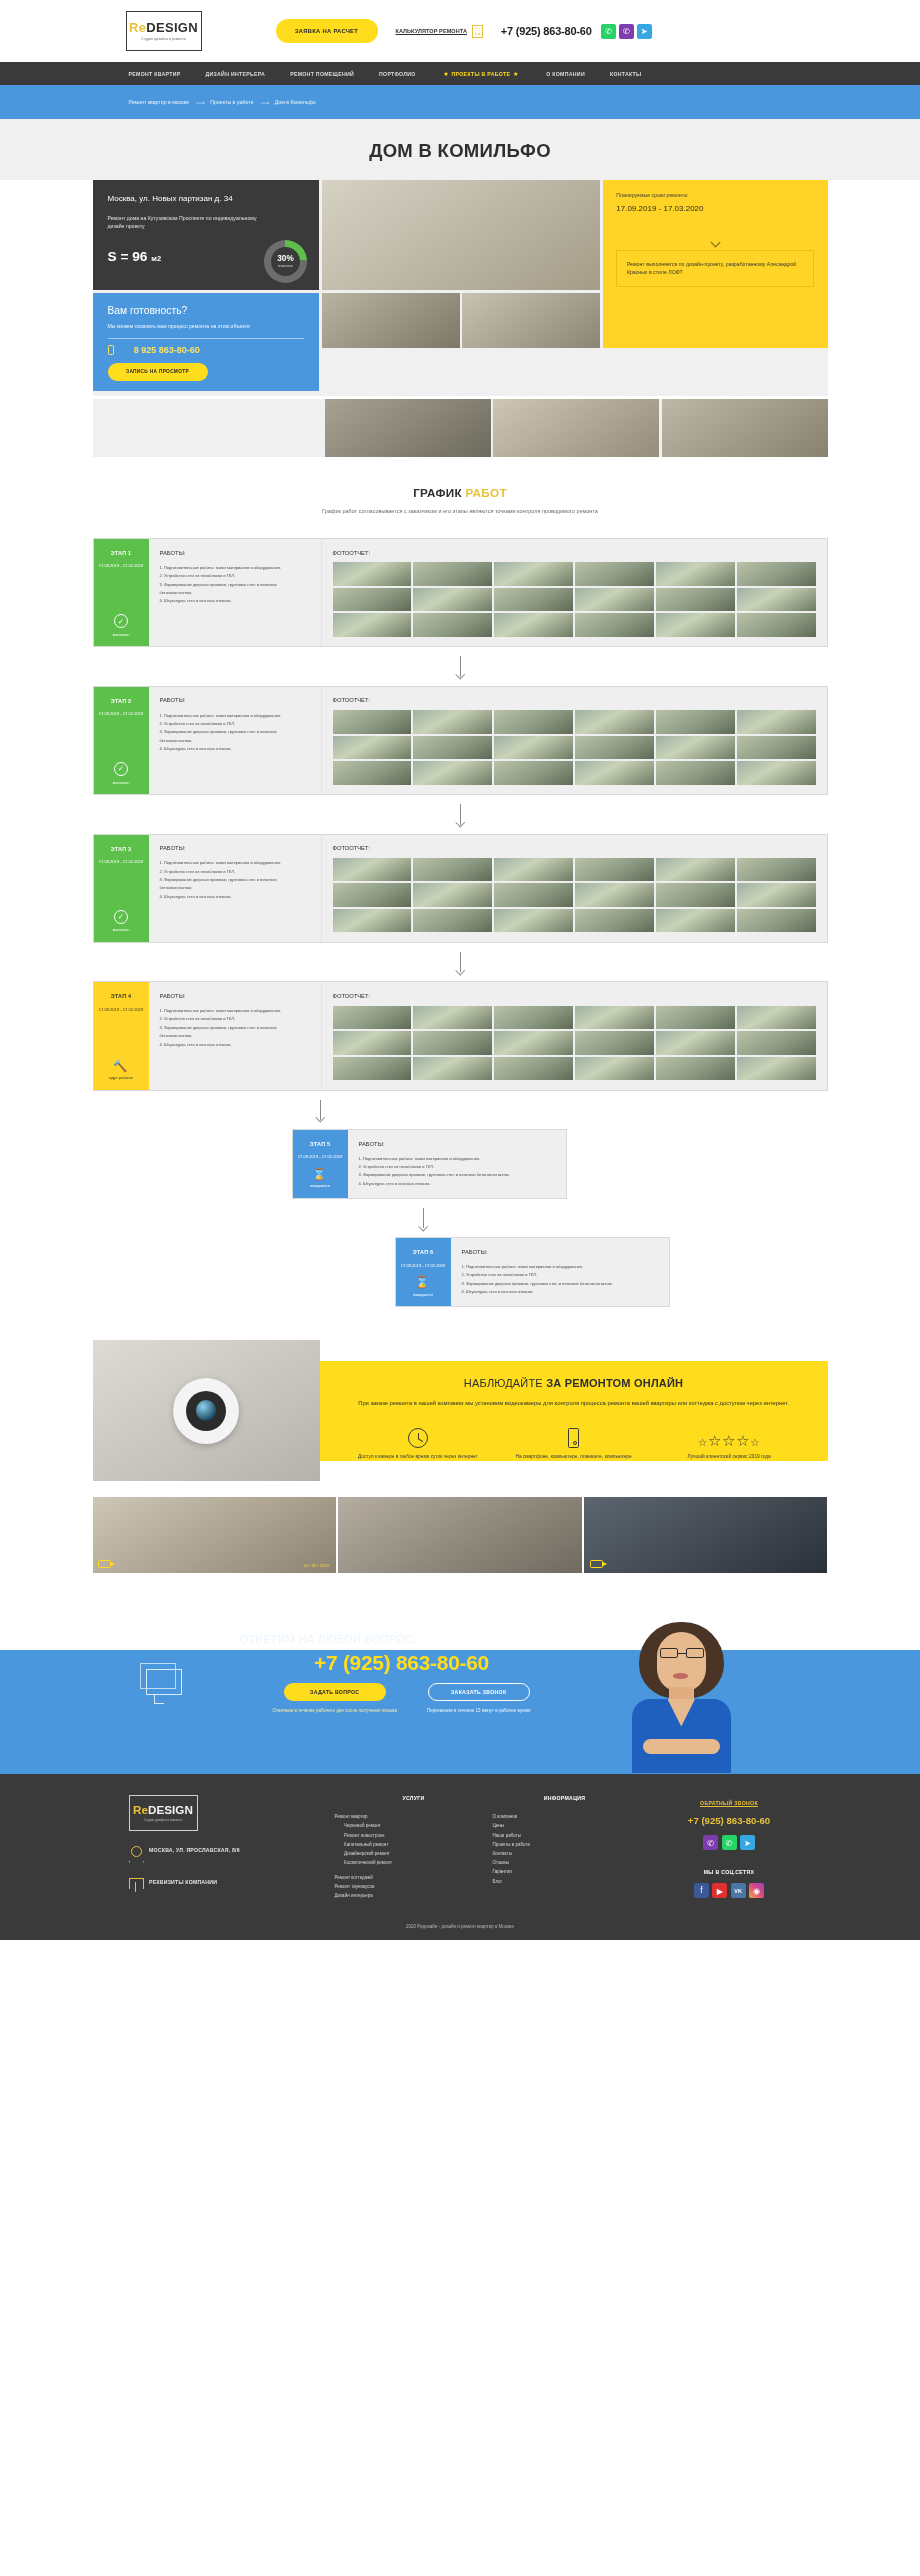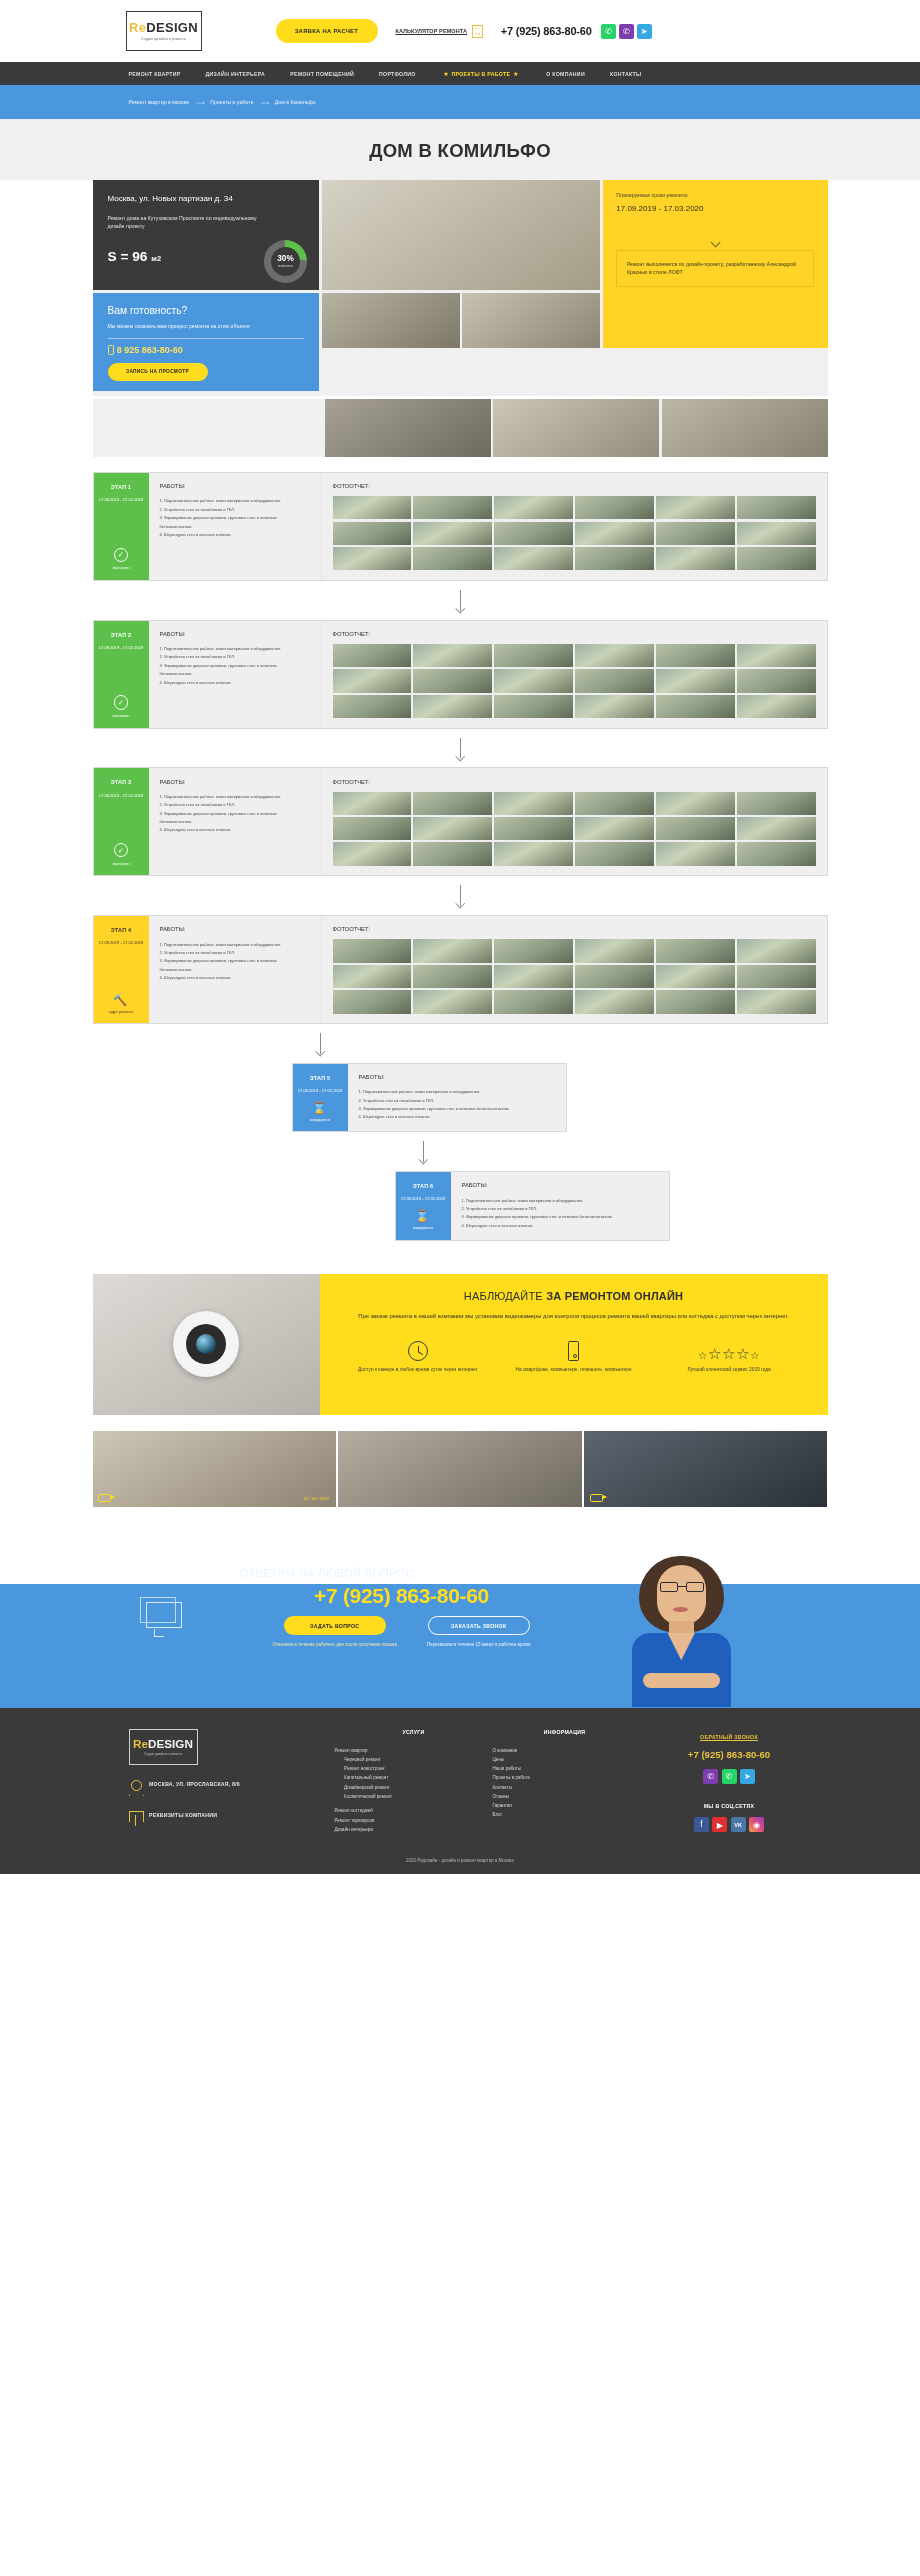--- a/index.html
+++ b/index.html
@@ -67,21 +67,21 @@
     background:conic-gradient(#5cc04a 0deg 86deg,#6d6d6d 86deg 360deg);
     display:flex;align-items:center;justify-content:center;}
   .donut-in{width:29px;height:29px;border-radius:50%;background:#3a3a3a;
     display:flex;flex-direction:column;align-items:center;justify-content:center;}
   .donut-pct{font-size:8.2px;font-weight:700;color:#fff;line-height:1;}
   .donut-lab{font-size:3.1px;color:#ddd;margin-top:1.4px;}
   .card-blue{background:#4a97de;color:#fff;padding:12.4px 15px 13.7px;height:98px;margin-top:2.7px;}
   .blue-h{font-size:10.3px;font-weight:400;margin-bottom:6.9px;}
   .blue-p{font-size:5.2px;line-height:1.5;color:#f0f7fd;width:148px;}
   .bl-divider{height:0.7px;background:rgba(255,255,255,.5);margin:7.6px 0 6.2px;}
-  .blue-phone{display:flex;align-items:center;gap:3px;margin-bottom:7.6px;}
+  .blue-phone{display:flex;align-items:center;gap:20px;margin-bottom:7.6px;}
   .ph-ic{width:6.2px;height:9.6px;border:0.8px solid #ffe05c;border-radius:1.4px;}
   .blue-phone b{font-size:9px;color:#ffe05c;font-weight:700;}
   .btn-yellow-pill{background:#ffdd1c;border:none;border-radius:11px;width:100px;height:18px;
     font-size:4.8px;font-weight:700;color:#262626;letter-spacing:0.3px;cursor:pointer;}
 
   .hero-mid{width:278px;margin-left:2.7px;}
   .ph-big{height:110px;background:linear-gradient(160deg,#cfc8b8,#8d8677 60%,#5c5750);position:relative;}
   .ph-row{display:flex;gap:2.7px;margin-top:2.7px;}
   .ph-row>div{flex:1;height:55px;}
 
@@ -135,21 +135,21 @@
   .thumb{height:23.4px;background:linear-gradient(150deg,#9fb0a2,#c9d3b8 40%,#6e7a63);}
   .thumb.alt{background:linear-gradient(150deg,#b8c2a8,#8e9b84 55%,#5e6a55);}
   .arrow-down{width:735px;margin:0 auto;display:flex;justify-content:center;padding:9px 0;}
   .arrow-down.a1{justify-content:flex-start;padding-left:227px;}
   .arrow-down.a2{justify-content:flex-start;padding-left:330px;}
   .adn{width:0.7px;height:20.6px;background:#8a8a8a;position:relative;}
   .adn:after{content:"";position:absolute;left:-2.7px;bottom:-0.7px;width:5.5px;height:5.5px;
     border-right:0.7px solid #8a8a8a;border-bottom:0.7px solid #8a8a8a;transform:rotate(45deg);}
 
   
-  .online{width:735px;margin:33px auto 16px;display:flex;}
+  .online{width:735px;margin:33px auto 16px;display:flex;align-items:center;}
   .cam{width:227px;height:141px;background:linear-gradient(150deg,#dedbd6,#b6b2ab);
     display:flex;align-items:center;justify-content:center;}
   .cam-body{width:66px;height:66px;border-radius:50%;background:#f4f4f4;
     box-shadow:0 2.1px 6.2px rgba(0,0,0,.22);display:flex;align-items:center;justify-content:center;}
   .cam-lens{width:40px;height:40px;border-radius:50%;background:#2b2b2b;
     display:flex;align-items:center;justify-content:center;}
   .cam-glass{width:20.6px;height:20.6px;border-radius:50%;
     background:radial-gradient(circle at 35% 32%,#8fd3ef,#1b4e66 70%,#0d2833);}
   .online-r{flex:1;background:#ffdd1c;padding:16.5px 20.6px 0;}
   .on-h{text-align:center;font-size:11px;color:#2f2f2f;letter-spacing:0.2px;}
@@ -346,20 +346,24 @@
       <div class="yl-note">Ремонт выполняется по дизайн-проекту, разработанному Алесандрой Красных в стиле ЛОФТ</div>
     </div>
   </div>
   <div style="width:735px;margin:2.7px auto 0;display:flex;gap:2.7px;background:#f0f0f0;">
     <div style="width:227px;"></div>
     <div class="p4" style="flex:1;height:58px;margin-left:2.7px;"></div>
     <div class="p5" style="flex:1;height:58px;"></div>
     <div class="p6" style="flex:1;height:58px;"></div>
   </div>
 
+  <div class="sched">
+    <div class="sched-h"><span>ГРАФИК </span><em>РАБОТ</em></div>
+    <div class="sched-sub">График работ согласовывается с заказчиком и его этапы являются точками контроля проводимого ремонта</div>
+  </div>
 
   <div class="stages">
 
     <div class="stage-row">
       <div class="stage-badge sb-green">
         <div class="sb-name">ЭТАП 1</div>
         <div class="sb-dates">17.09.2019 - 17.02.2019</div>
         <div class="sb-ic">
             <div class="ic-check">✓</div>
           <div class="sb-state">закончен</div>

